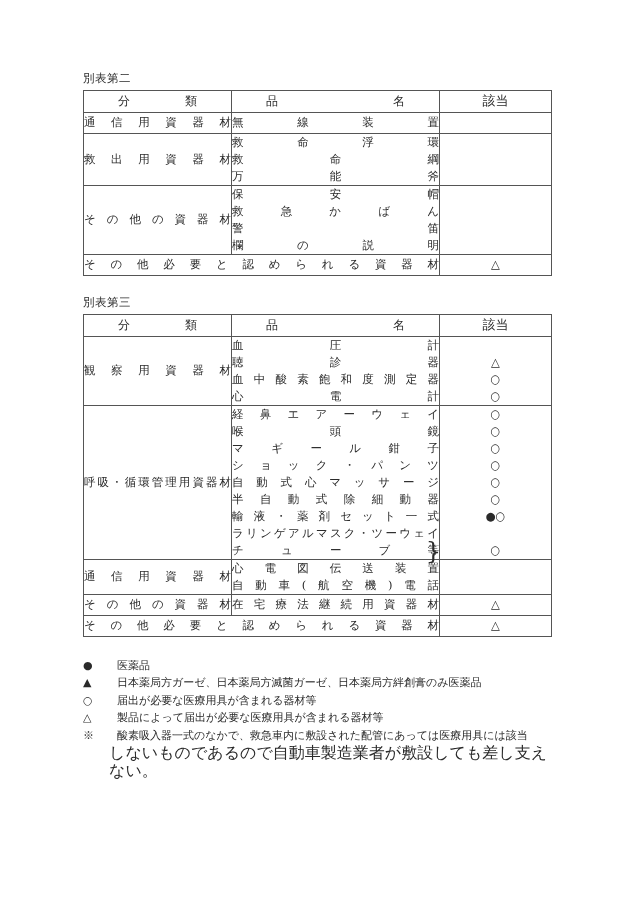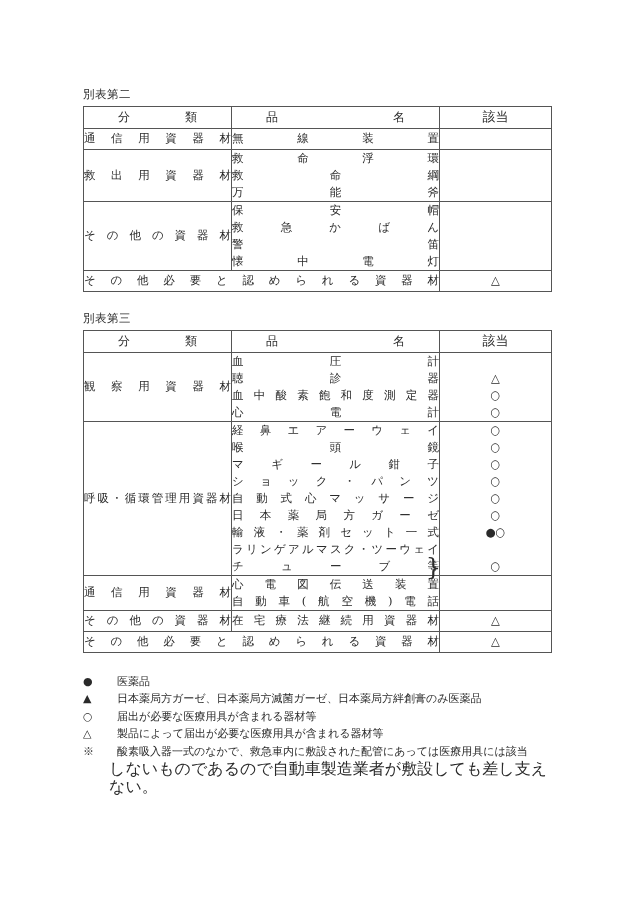--- a/index.html
+++ b/index.html
@@ -12,21 +12,21 @@
     width: 630px;
     height: 916px;
     font-family: "DejaVu Serif", "Liberation Serif", serif;
     color: #2a2a2a;
     position: relative;
     overflow: hidden;
   }
   .page {
     position: absolute;
     left: 83px;
-    top: 88px;
+    top: 72px;
     width: 468px;
   }
 
   .table-caption {
     font-size: 11.5px;
     line-height: 1.2;
     margin: 0 0 4px 0;
     letter-spacing: 0.5px;
     color: #2a2a2a;
   }
@@ -225,21 +225,21 @@
       </tr>
 
       <tr>
         <td class="cell-class">
           <span class="just">その他の資器材</span>
         </td>
         <td class="cell-item lines">
           <span class="just">保安帽</span>
           <span class="just">救急かばん</span>
           <span class="just">警笛</span>
-          <span class="just">懐中電灯</span>
+          <span class="just">欄の説明</span>
         </td>
         <td class="mark-cell">
           <span class="mark-stack">
             <span></span>
             <span></span>
             <span></span>
             <span></span>
           </span>
         </td>
       </tr>
@@ -301,21 +301,21 @@
       <tr>
         <td class="cell-class">
           <span class="just">呼吸・循環管理用資器材</span>
         </td>
         <td class="cell-item lines item-with-brace">
           <span class="just">経鼻エアーウェイ</span>
           <span class="just">喉頭鏡</span>
           <span class="just">マギール鉗子</span>
           <span class="just">ショック・パンツ</span>
           <span class="just">自動式心マッサージ</span>
-          <span class="just">日本薬局方ガーゼ</span>
+          <span class="just">半自動式除細動器</span>
           <span class="just">輸液・薬剤セット一式</span>
           <span class="just">ラリンゲアルマスク・ツーウェイ</span>
           <span class="just">チューブ等</span>
           <span class="brace">}</span>
         </td>
         <td class="mark-cell">
           <span class="mark-stack">
             <span>○</span>
             <span>○</span>
             <span>○</span>

